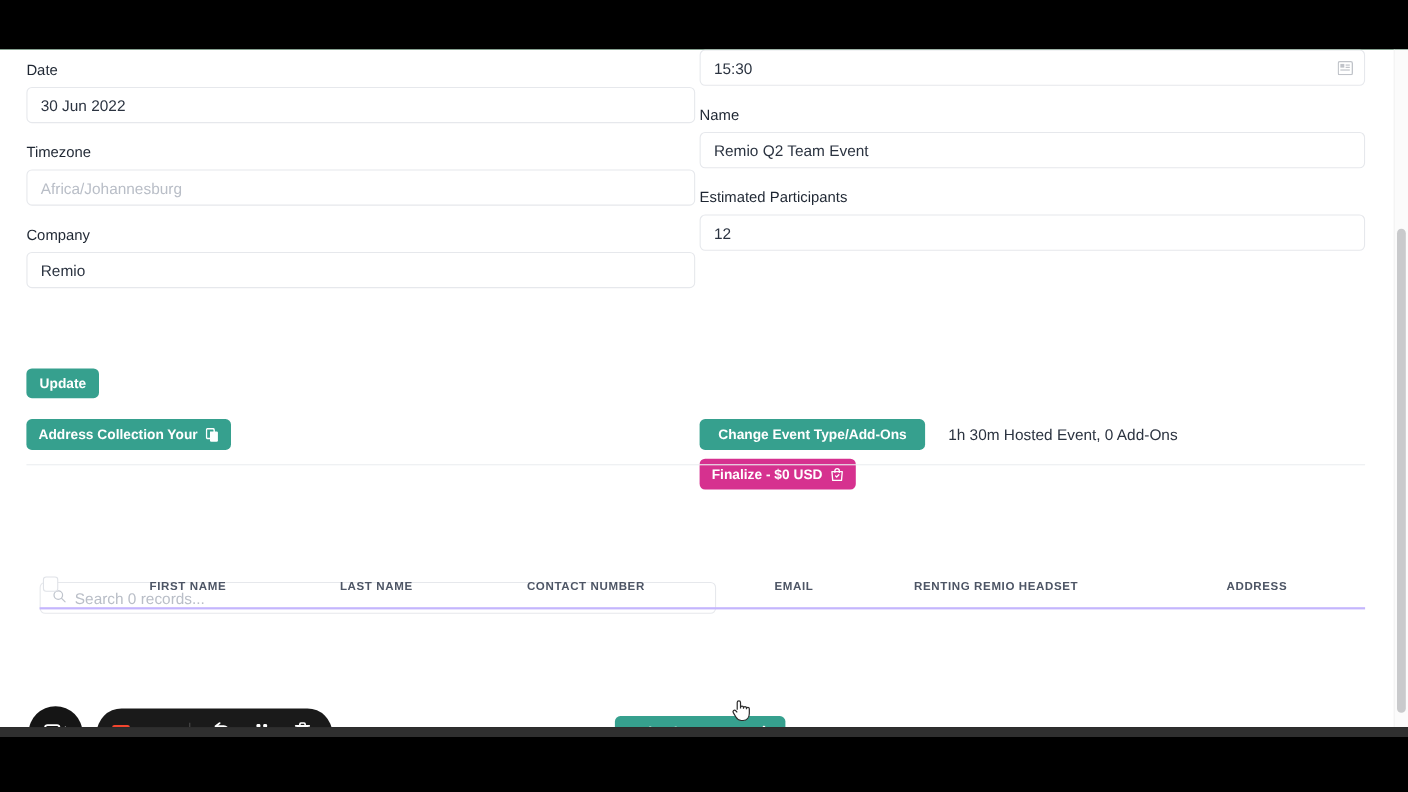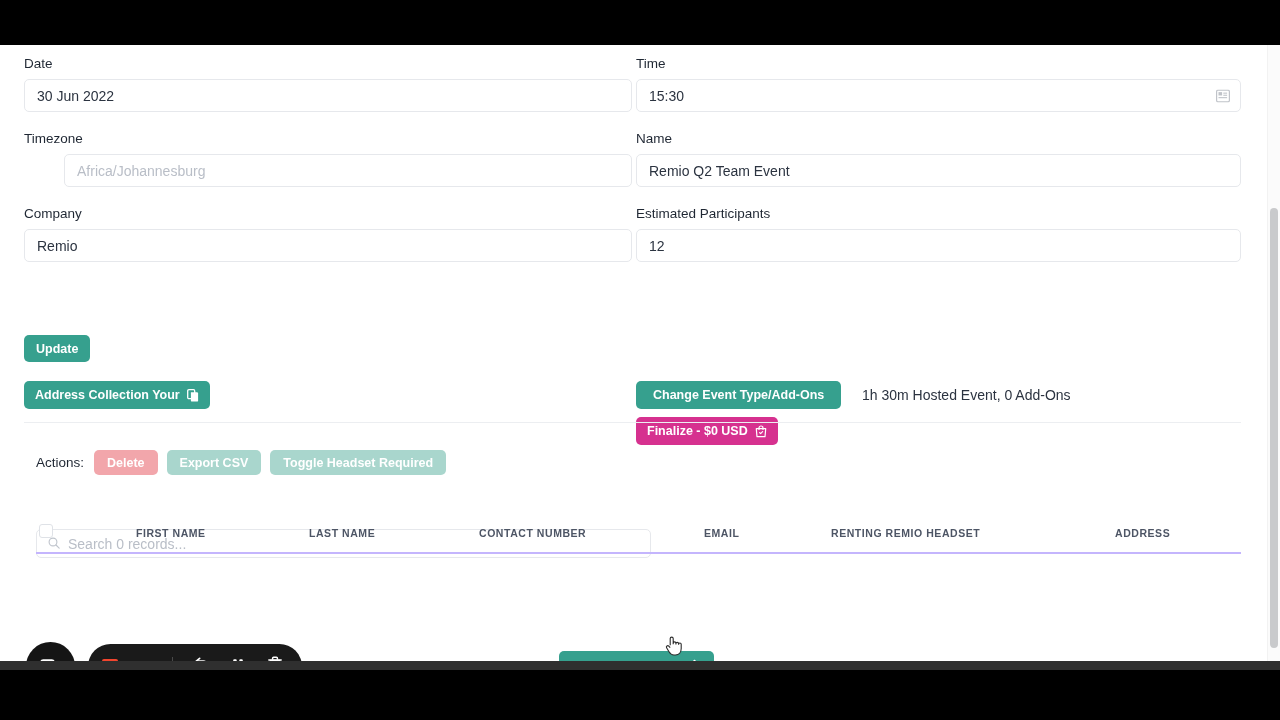--- a/index.html
+++ b/index.html
@@ -39,21 +39,21 @@
     height: 33px;
     border: 1px solid #e6e8ec;
     border-radius: 5px;
     background: #fff;
     display: flex; align-items: center;
     padding: 0 12px;
     font-size: 14px;
     color: #2b3340;
     text-align: right;
   }
-  .field-input.placeholder { color: #b9bec7; margin-left: 40px; }
+  .field-input.placeholder { color: #b9bec7; }
   .field-input .trailing-icon {
     position: absolute; right: 10px; top: 50%; transform: translateY(-50%);
     width: 14px; height: 13px; opacity: .55;
   }
 
   
   .btn {
     display: inline-flex; align-items: center; gap: 7px;
     border: none; border-radius: 5px;
     font-family: "Liberation Sans", sans-serif;
@@ -202,21 +202,20 @@
           <div class="field-input">
             <span>Remio</span>
           </div>
         </div>
 
       </div>
 
       <div class="col-right">
 
         <div class="field">
-          <div class="field-label">Time</div>
           <div class="field-input">
             <span>15:30</span>
             <span class="trailing-icon">
               <svg width="14" height="13" viewBox="0 0 14 13" fill="none">
                 <rect x="0.6" y="0.6" width="12.8" height="11.8" rx="1.4" stroke="#8d939d" stroke-width="1.2"></rect>
                 <rect x="2.5" y="2.6" width="3.6" height="3.4" fill="#8d939d"></rect>
                 <rect x="7.3" y="3.1" width="3.8" height="1.1" fill="#8d939d"></rect>
                 <rect x="7.3" y="5.2" width="3.8" height="1.1" fill="#8d939d"></rect>
                 <rect x="2.5" y="7.6" width="8.6" height="1.1" fill="#8d939d"></rect>
               </svg>
@@ -267,32 +266,20 @@
         <svg width="12" height="13" viewBox="0 0 12 13" fill="none">
           <path d="M1.3 3.7h9.4l-.7 8.0H2.0L1.3 3.7z" stroke="#ffffff" stroke-width="1.2" stroke-linejoin="round"></path>
           <path d="M4.0 4.4V3.0a2.0 2.0 0 0 1 4.0 0v1.4" stroke="#ffffff" stroke-width="1.2" stroke-linecap="round"></path>
           <path d="M4.6 7.6l1.0 1.0 2.0-2.0" stroke="#ffffff" stroke-width="1.2" stroke-linecap="round" stroke-linejoin="round"></path>
         </svg>
       </span>
     </button>
 
     <div class="divider"></div>
 
-    <div class="actions-row">
-      <span class="actions-label">Actions:</span>
-      <button class="btn-disabled btn-dis-red" disabled="">
-        <span>Delete</span>
-      </button>
-      <button class="btn-disabled btn-dis-teal" disabled="">
-        <span>Export CSV</span>
-      </button>
-      <button class="btn-disabled btn-dis-teal" disabled="">
-        <span>Toggle Headset Required</span>
-      </button>
-    </div>
 
     <div class="search-box">
       <span>
         <svg width="12" height="12" viewBox="0 0 12 12" fill="none">
           <circle cx="5" cy="5" r="3.9" stroke="#bfc4cc" stroke-width="1.1"></circle>
           <path d="M8.0 8.0L11.2 11.2" stroke="#bfc4cc" stroke-width="1.1" stroke-linecap="round"></path>
         </svg>
       </span>
       <span class="ph">Search 0 records...</span>
     </div>

